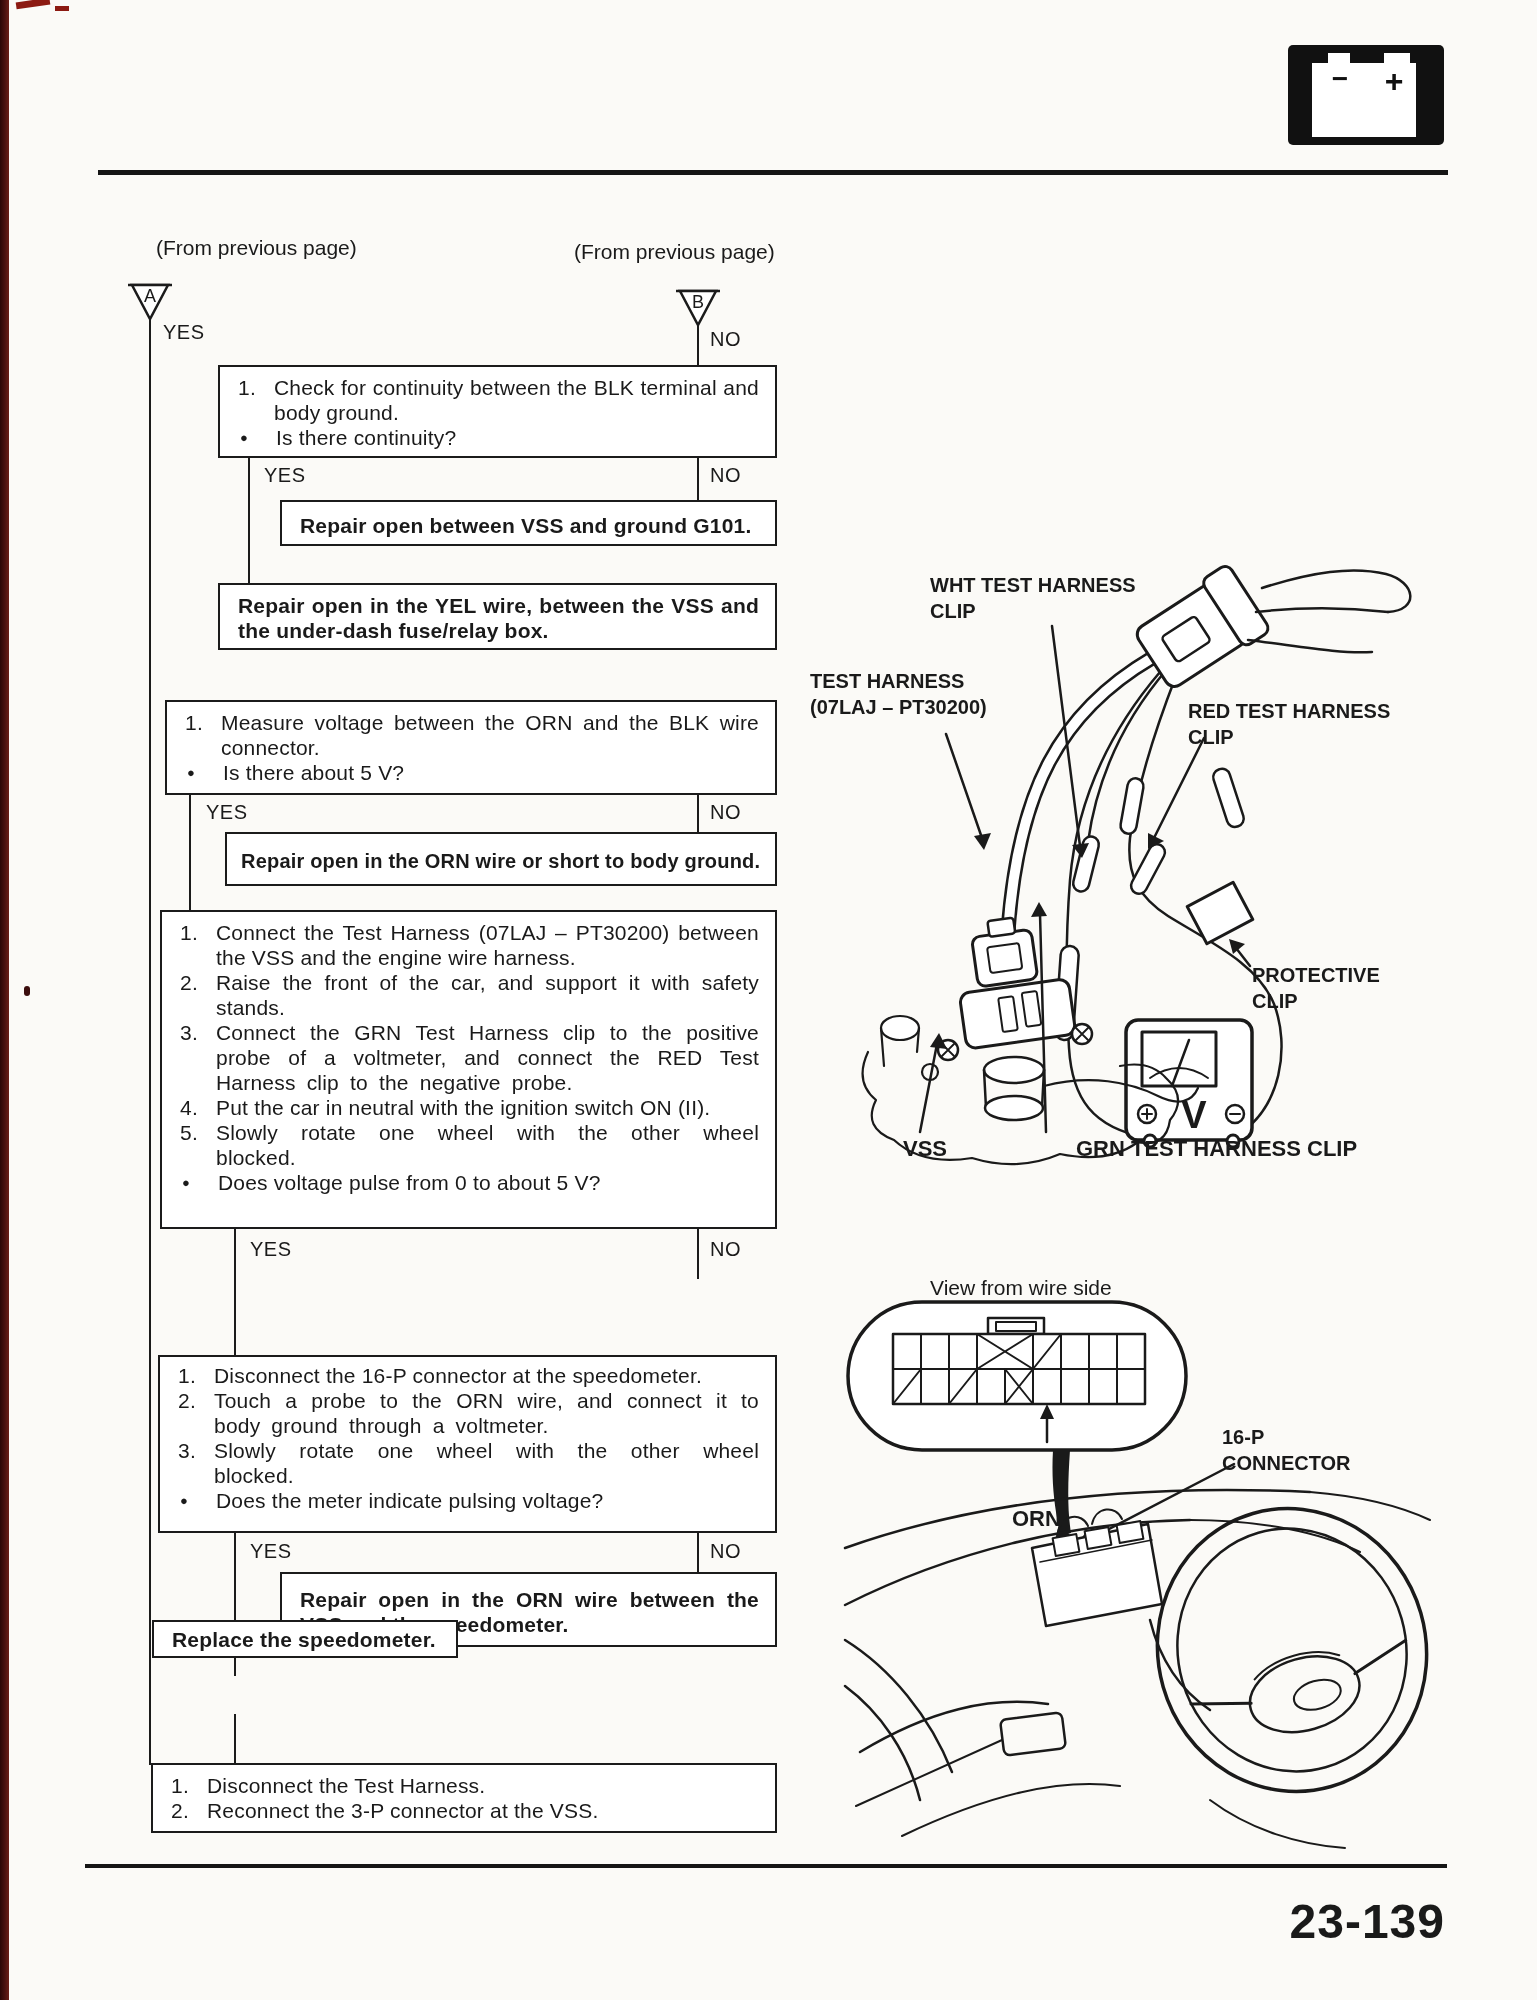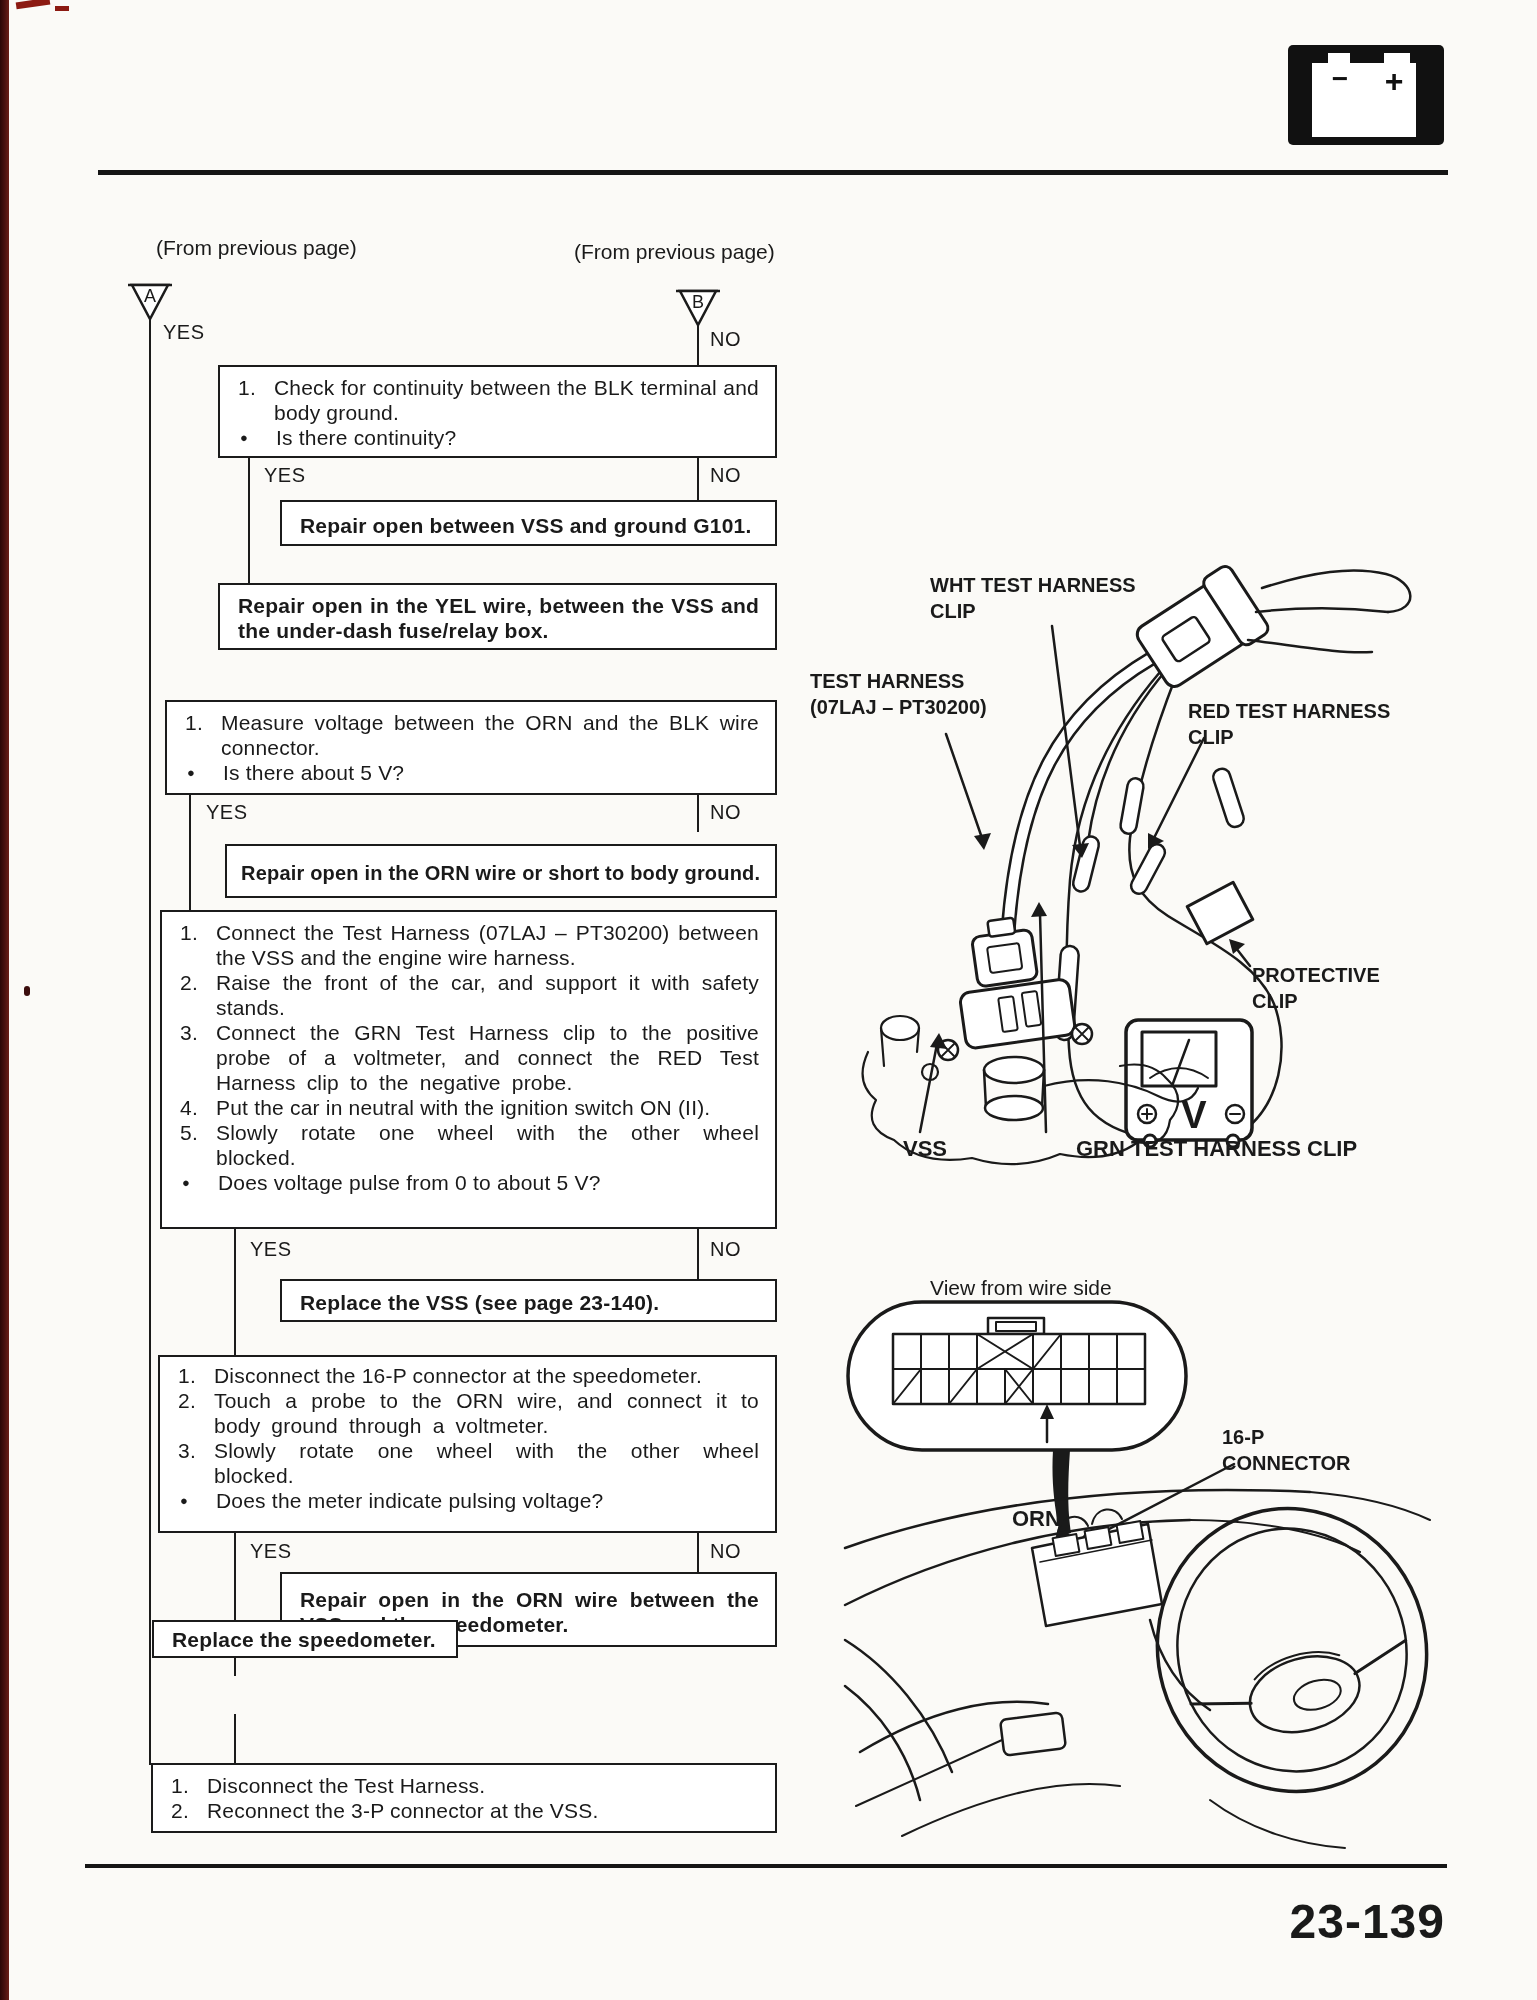--- a/index.html
+++ b/index.html
@@ -102,21 +102,21 @@
         <span class="m bu">●</span>
         <span class="tx">Is there about 5 V?</span>
       </div>
   </div>
 
   <div class="vline" style="left:189px;top:795px;height:115px;"></div>
   <div class="vline" style="left:697px;top:795px;height:37px;"></div>
   <div class="branch" style="left:206px;top:801px;">YES</div>
   <div class="branch" style="left:710px;top:801px;">NO</div>
 
-  <div class="fbox bold-box" style="left:225px;top:832px;width:552px;height:54px;font-size:20px;padding-left:14px;padding-right:10px;margin-top:12px;">
+  <div class="fbox bold-box" style="left:225px;top:832px;width:552px;height:54px;font-size:20px;padding-left:14px;padding-right:10px;">
     <span>Repair open in the ORN wire or short to body ground.</span>
   </div>
 
   <div class="fbox" style="left:160px;top:910px;width:617px;height:319px;">
     <div class="item">
         <span class="m">1.</span>
         <span class="tx">Connect the Test Harness (07LAJ – PT30200) between the VSS and the engine wire harness.</span>
       </div>
     <div class="item">
         <span class="m">2.</span>
@@ -138,23 +138,20 @@
         <span class="m bu">●</span>
         <span class="tx">Does voltage pulse from 0 to about 5 V?</span>
       </div>
   </div>
 
   <div class="vline" style="left:234px;top:1229px;height:126px;"></div>
   <div class="vline" style="left:697px;top:1229px;height:50px;"></div>
   <div class="branch" style="left:250px;top:1238px;">YES</div>
   <div class="branch" style="left:710px;top:1238px;">NO</div>
 
-  <div class="fbox bold-box" style="left:280px;top:1279px;width:497px;height:43px;">
-    <span>Replace the VSS (see page 23-140).</span>
-  </div>
 
   <div class="fbox" style="left:158px;top:1355px;width:619px;height:178px;padding-top:6px;">
     <div class="item">
         <span class="m">1.</span>
         <span class="tx">Disconnect the 16-P connector at the speedometer.</span>
       </div>
     <div class="item">
         <span class="m">2.</span>
         <span class="tx sp">Touch a probe to the ORN wire, and connect it to body ground through a voltmeter.</span>
       </div>

